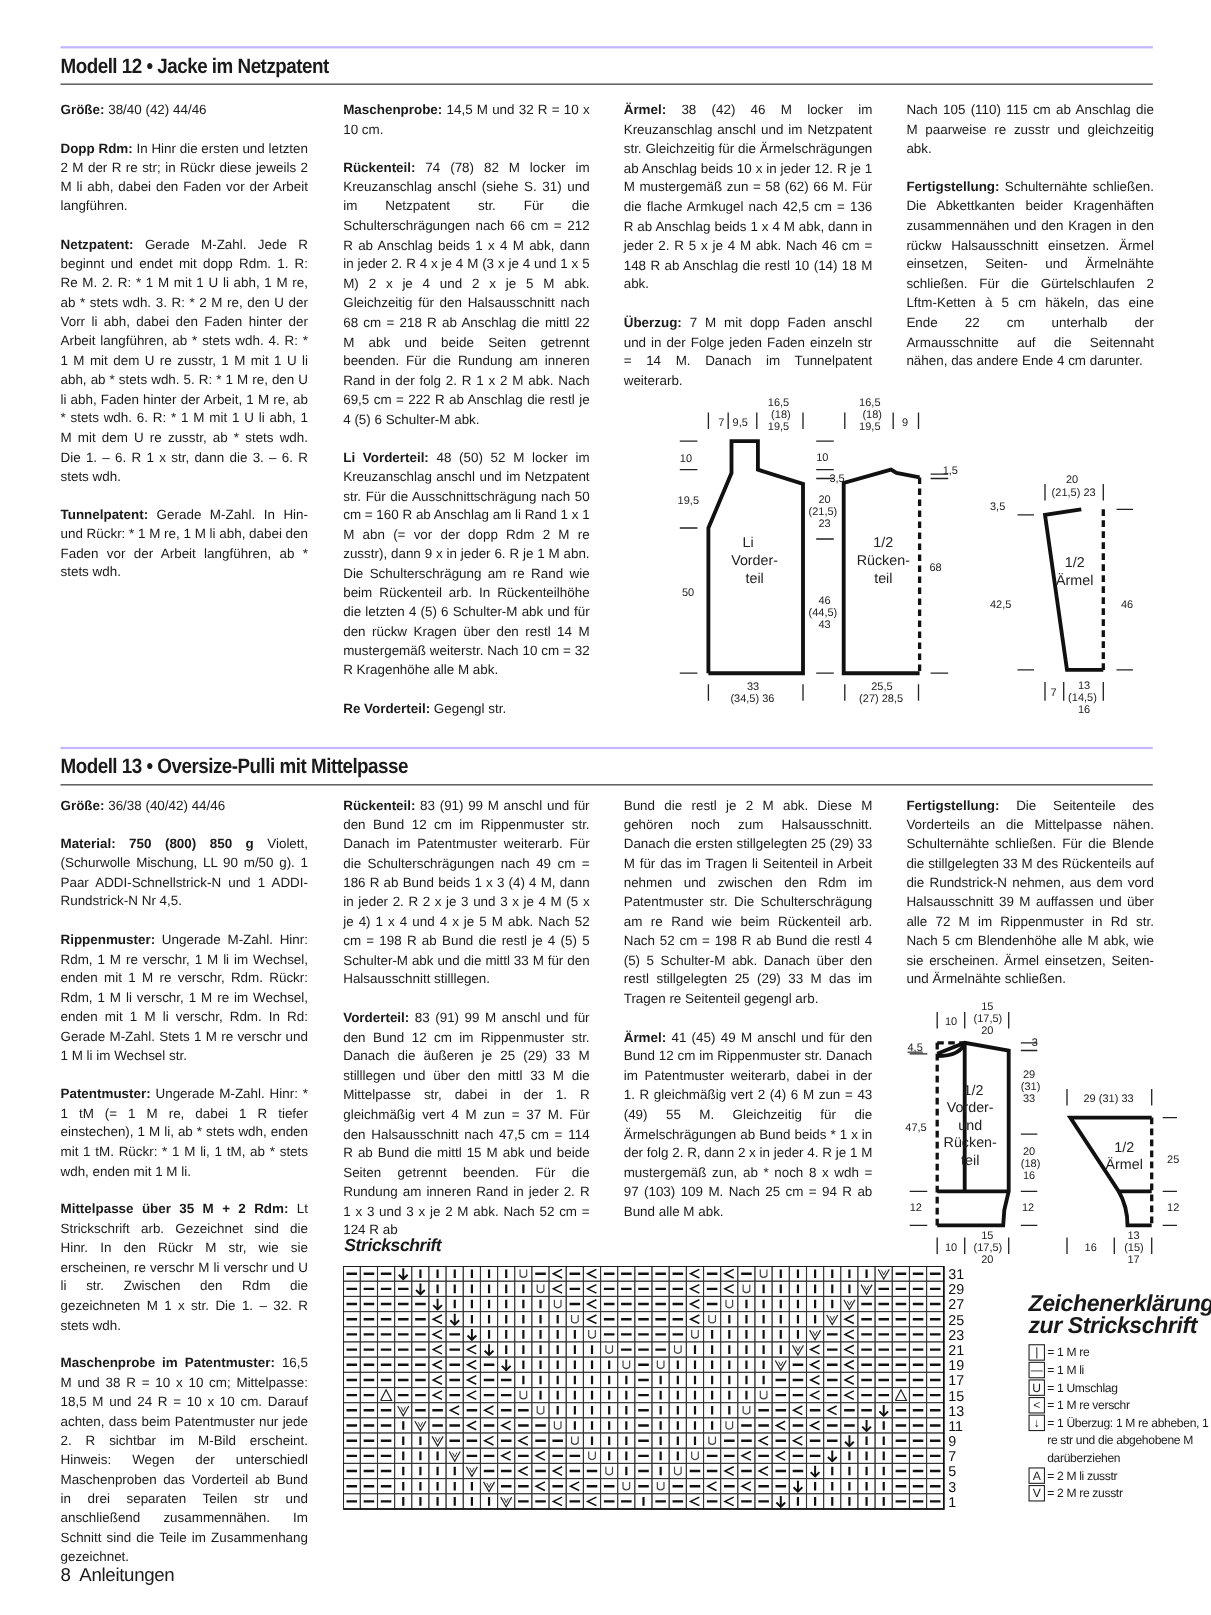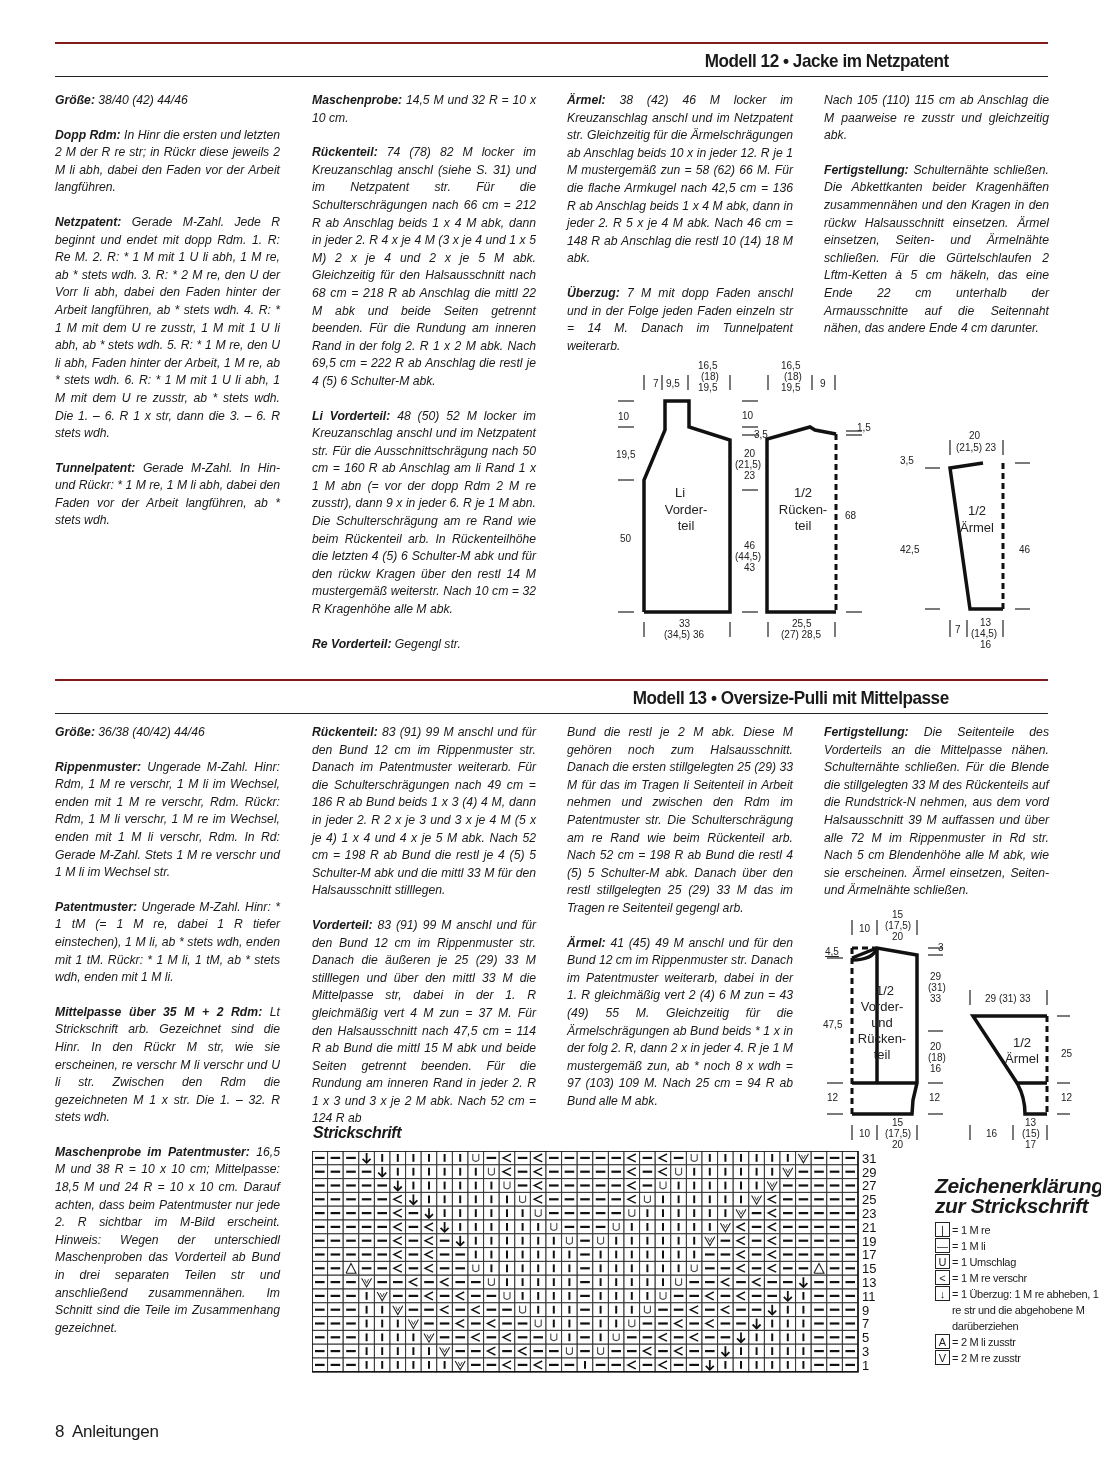--- a/index.html
+++ b/index.html
@@ -1,22 +1,22 @@
 <!DOCTYPE html>
 <html><head>
 <meta charset="utf-8">
 <style>
   html, body { margin:0; padding:0; background:#fff; }
   body { width:1101px; height:1468px; position:relative; overflow:hidden;
          font-family:"Liberation Sans", sans-serif; color:#1a1a1a; }
-  .hdr { position:absolute; left:55px; width:993px; border-top:2px solid #7f1d1d; border-bottom:1.5px solid #222;text-align:right; }
+  .hdr { position:absolute; left:55px; width:993px; border-top:2px solid #c4b5fd; border-bottom:1.5px solid #222; }
   .hdr h1 { margin:0; font-family:"Liberation Sans", sans-serif; font-weight:bold; font-size:19px;
             letter-spacing:-0.5px; transform:scaleX(0.9); transform-origin:left; padding:6px 0 4px 0; }
   .col { position:absolute; font-size:12.2px; line-height:17.6px; text-align:justify; hyphens:manual; }
-  .col p { margin:0 0 17px 0;font-style:italic; }
+  .col p { margin:0 0 17px 0; }
   .col b { font-weight:bold; }
   .lbl { font-size:10px; fill:#222; font-family:"Liberation Sans", sans-serif; }
   .lblc { font-size:13px; fill:#222; font-family:"Liberation Sans", sans-serif; }
   .footer { position:absolute; left:55px; top:1422px; font-size:17px; letter-spacing:-0.3px; }
   .chart-title { position:absolute; left:313px; top:1124px; font-weight:bold; font-style:italic; font-size:16px; letter-spacing:-0.4px; }
   #grid { position:absolute; left:312px; top:1151px; }
   .legend { position:absolute; left:935px; top:1176px; font-size:11px; line-height:16px; }
   .legend h3 { margin:0 18px 6px 0; font-size:21px; font-style:italic; font-weight:bold; line-height:20px; letter-spacing:-0.4px; }
   .leg-item { display:flex; align-items:flex-start; }
   .leg-sym { width:13px; height:13px; border:1px solid #222; display:inline-flex; align-items:center; justify-content:center; font-size:11px; margin-right:2px; flex-shrink:0; }
@@ -143,20 +143,21 @@
     <text class="lblc" x="97" y="177" text-anchor="middle">Ärmel</text>
   </g>
 </svg>
 
 <div class="hdr" style="top:679px;">
   <h1>Modell 13 • Oversize-Pulli mit Mittelpasse</h1>
 </div>
 
 <div class="col" id="m13c1" style="left:55px; top:724px; width:225px;">
     <p><b>Größe:</b><span> 36/38 (40/42) 44/46</span></p>
+    <p><b>Material: 750 (800) 850 g</b><span> Violett, (Schurwolle Mischung, LL 90 m/50 g). 1 Paar ADDI-Schnellstrick-N und 1 ADDI-Rundstrick-N Nr 4,5.</span></p>
     <p><b>Rippenmuster:</b><span> Ungerade M-Zahl. Hinr: Rdm, 1 M re verschr, 1 M li im Wechsel, enden mit 1 M re verschr, Rdm. Rückr: Rdm, 1 M li verschr, 1 M re im Wechsel, enden mit 1 M li verschr, Rdm. In Rd: Gerade M-Zahl. Stets 1 M re verschr und 1 M li im Wechsel str.</span></p>
     <p><b>Patentmuster:</b><span> Ungerade M-Zahl. Hinr: * 1 tM (= 1 M re, dabei 1 R tiefer einstechen), 1 M li, ab * stets wdh, enden mit 1 tM. Rückr: * 1 M li, 1 tM, ab * stets wdh, enden mit 1 M li.</span></p>
     <p><b>Mittelpasse über 35 M + 2 Rdm:</b><span> Lt Strickschrift arb. Gezeichnet sind die Hinr. In den Rückr M str, wie sie erscheinen, re verschr M li verschr und U li str. Zwischen den Rdm die gezeichneten M 1 x str. Die 1. – 32. R stets wdh.</span></p>
     <p><b>Maschenprobe im Patentmuster:</b><span> 16,5 M und 38 R = 10 x 10 cm; Mittelpasse: 18,5 M und 24 R = 10 x 10 cm. Darauf achten, dass beim Patentmuster nur jede 2. R sichtbar im M-Bild erscheint. Hinweis: Wegen der unterschiedl Maschenproben das Vorderteil ab Bund in drei separaten Teilen str und anschließend zusammennähen. Im Schnitt sind die Teile im Zusammenhang gezeichnet.</span></p>
   </div>
 <div class="col" id="m13c2" style="left:312px; top:724px; width:224px;">
     <p><b>Rückenteil:</b><span> 83 (91) 99 M anschl und für den Bund 12 cm im Rippenmuster str. Danach im Patentmuster weiterarb. Für die Schulterschrägungen nach 49 cm = 186 R ab Bund beids 1 x 3 (4) 4 M, dann in jeder 2. R 2 x je 3 und 3 x je 4 M (5 x je 4) 1 x 4 und 4 x je 5 M abk. Nach 52 cm = 198 R ab Bund die restl je 4 (5) 5 Schulter-M abk und die mittl 33 M für den Halsausschnitt stilllegen.</span></p>
     <p><b>Vorderteil:</b><span> 83 (91) 99 M anschl und für den Bund 12 cm im Rippenmuster str. Danach die äußeren je 25 (29) 33 M stilllegen und über den mittl 33 M die Mittelpasse str, dabei in der 1. R gleichmäßig vert 4 M zun = 37 M. Für den Halsausschnitt nach 47,5 cm = 114 R ab Bund die mittl 15 M abk und beide Seiten getrennt beenden. Für die Rundung am inneren Rand in jeder 2. R 1 x 3 und 3 x je 2 M abk. Nach 52 cm = 124 R ab</span></p>
   </div>
 <div class="col" id="m13c3" style="left:567px; top:724px; width:226px;">

